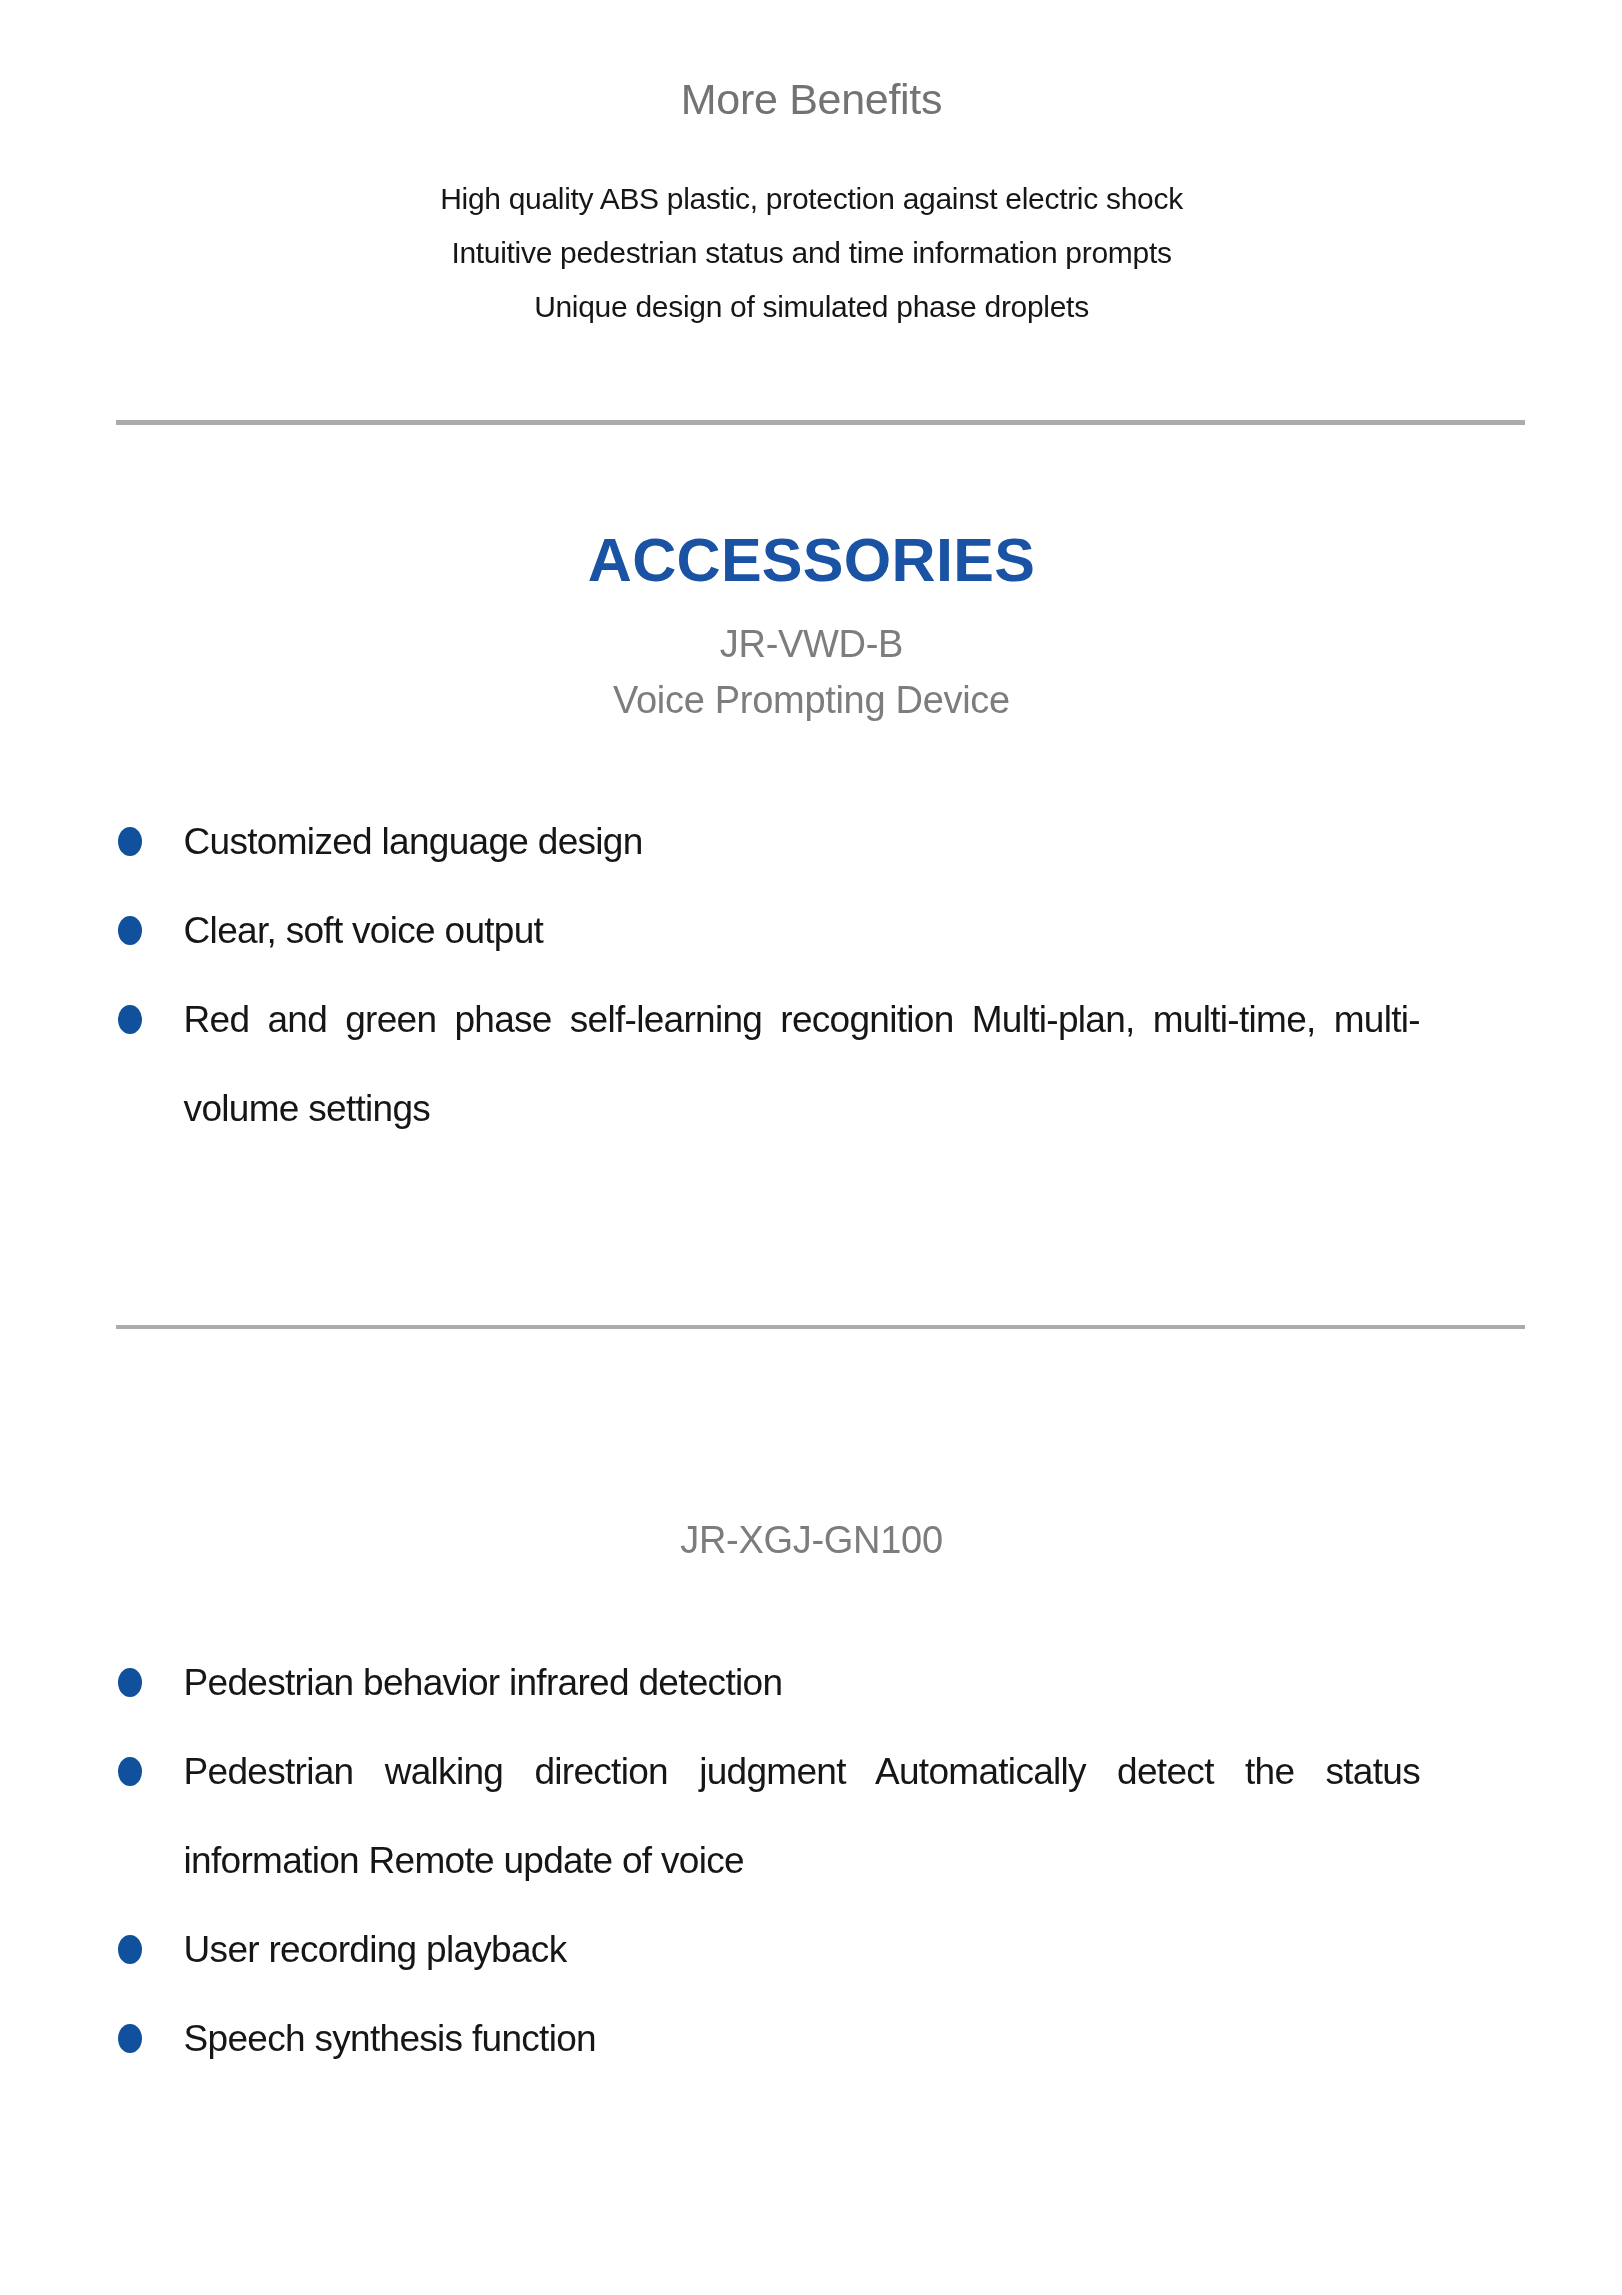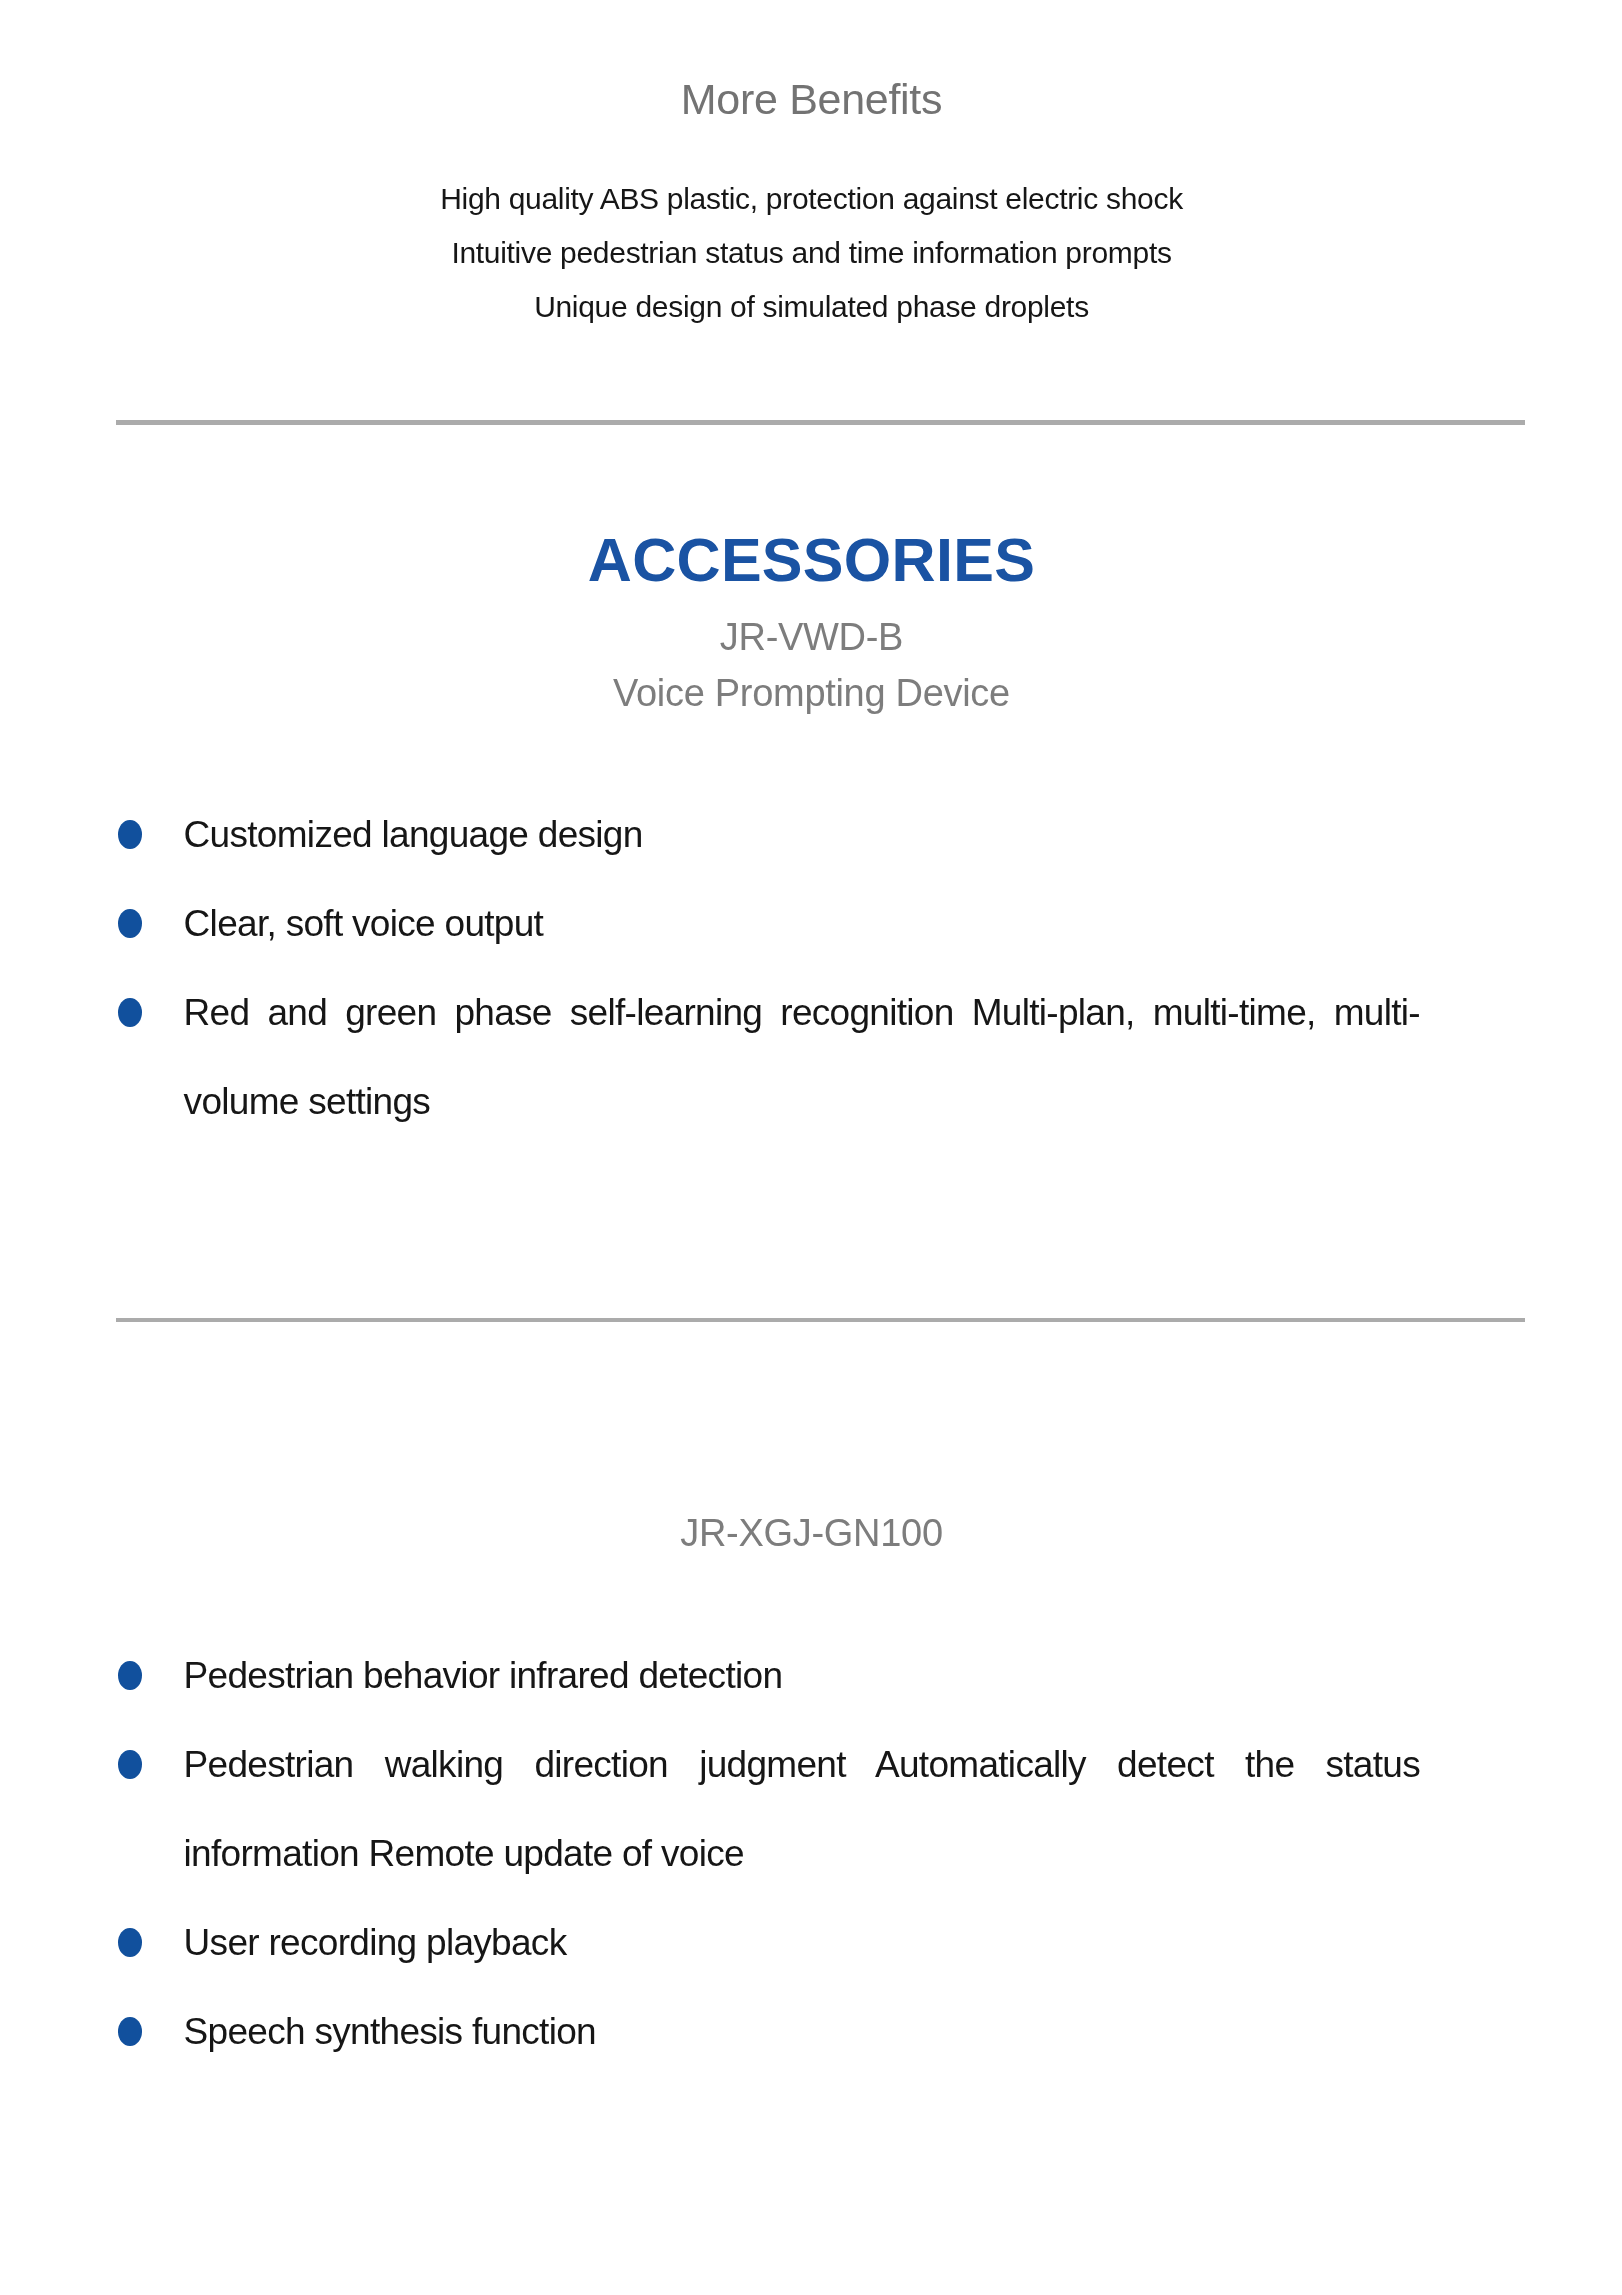--- a/index.html
+++ b/index.html
@@ -54,21 +54,21 @@
     letter-spacing: 0.3px;
   }
   .subtitle {
     text-align: center;
     font-size: 38px;
     line-height: 56px;
     font-weight: 400;
     color: #7d7d7d;
     letter-spacing: -0.3px;
   }
-  .acc-model { margin-top: 19px; }
+  .acc-model { margin-top: 26px; }
   .ws-model { margin-top: 183px; }
   .ws-product { font-size: 39px; line-height: 59px; }
 
   
   .feature-list {
     margin: 0;
     padding: 0 203px 0 118px;
   }
   .list1 { margin-top: 69px; }
   .list2 { margin-top: 70px; }

